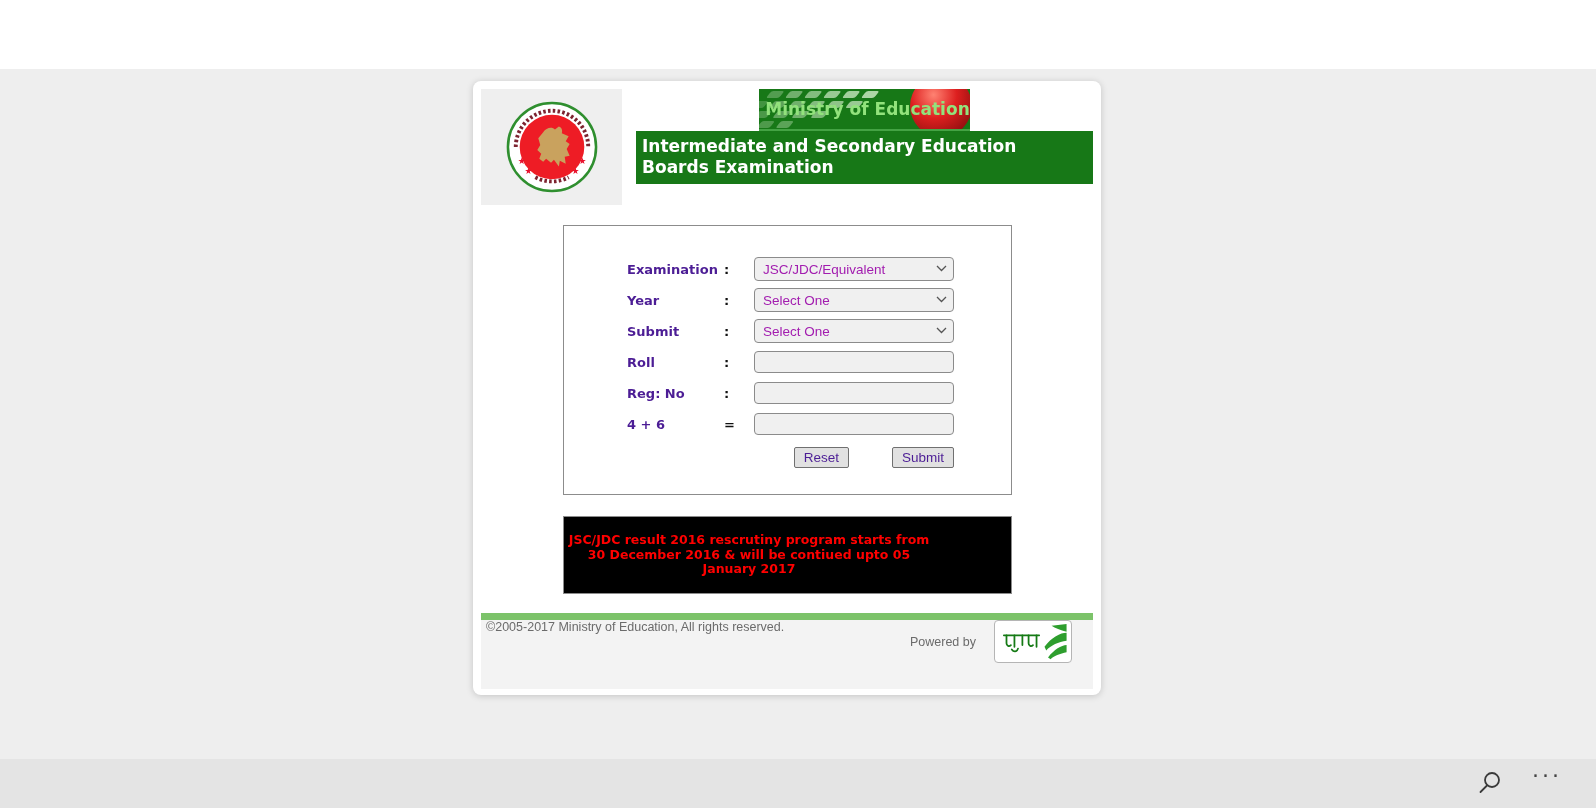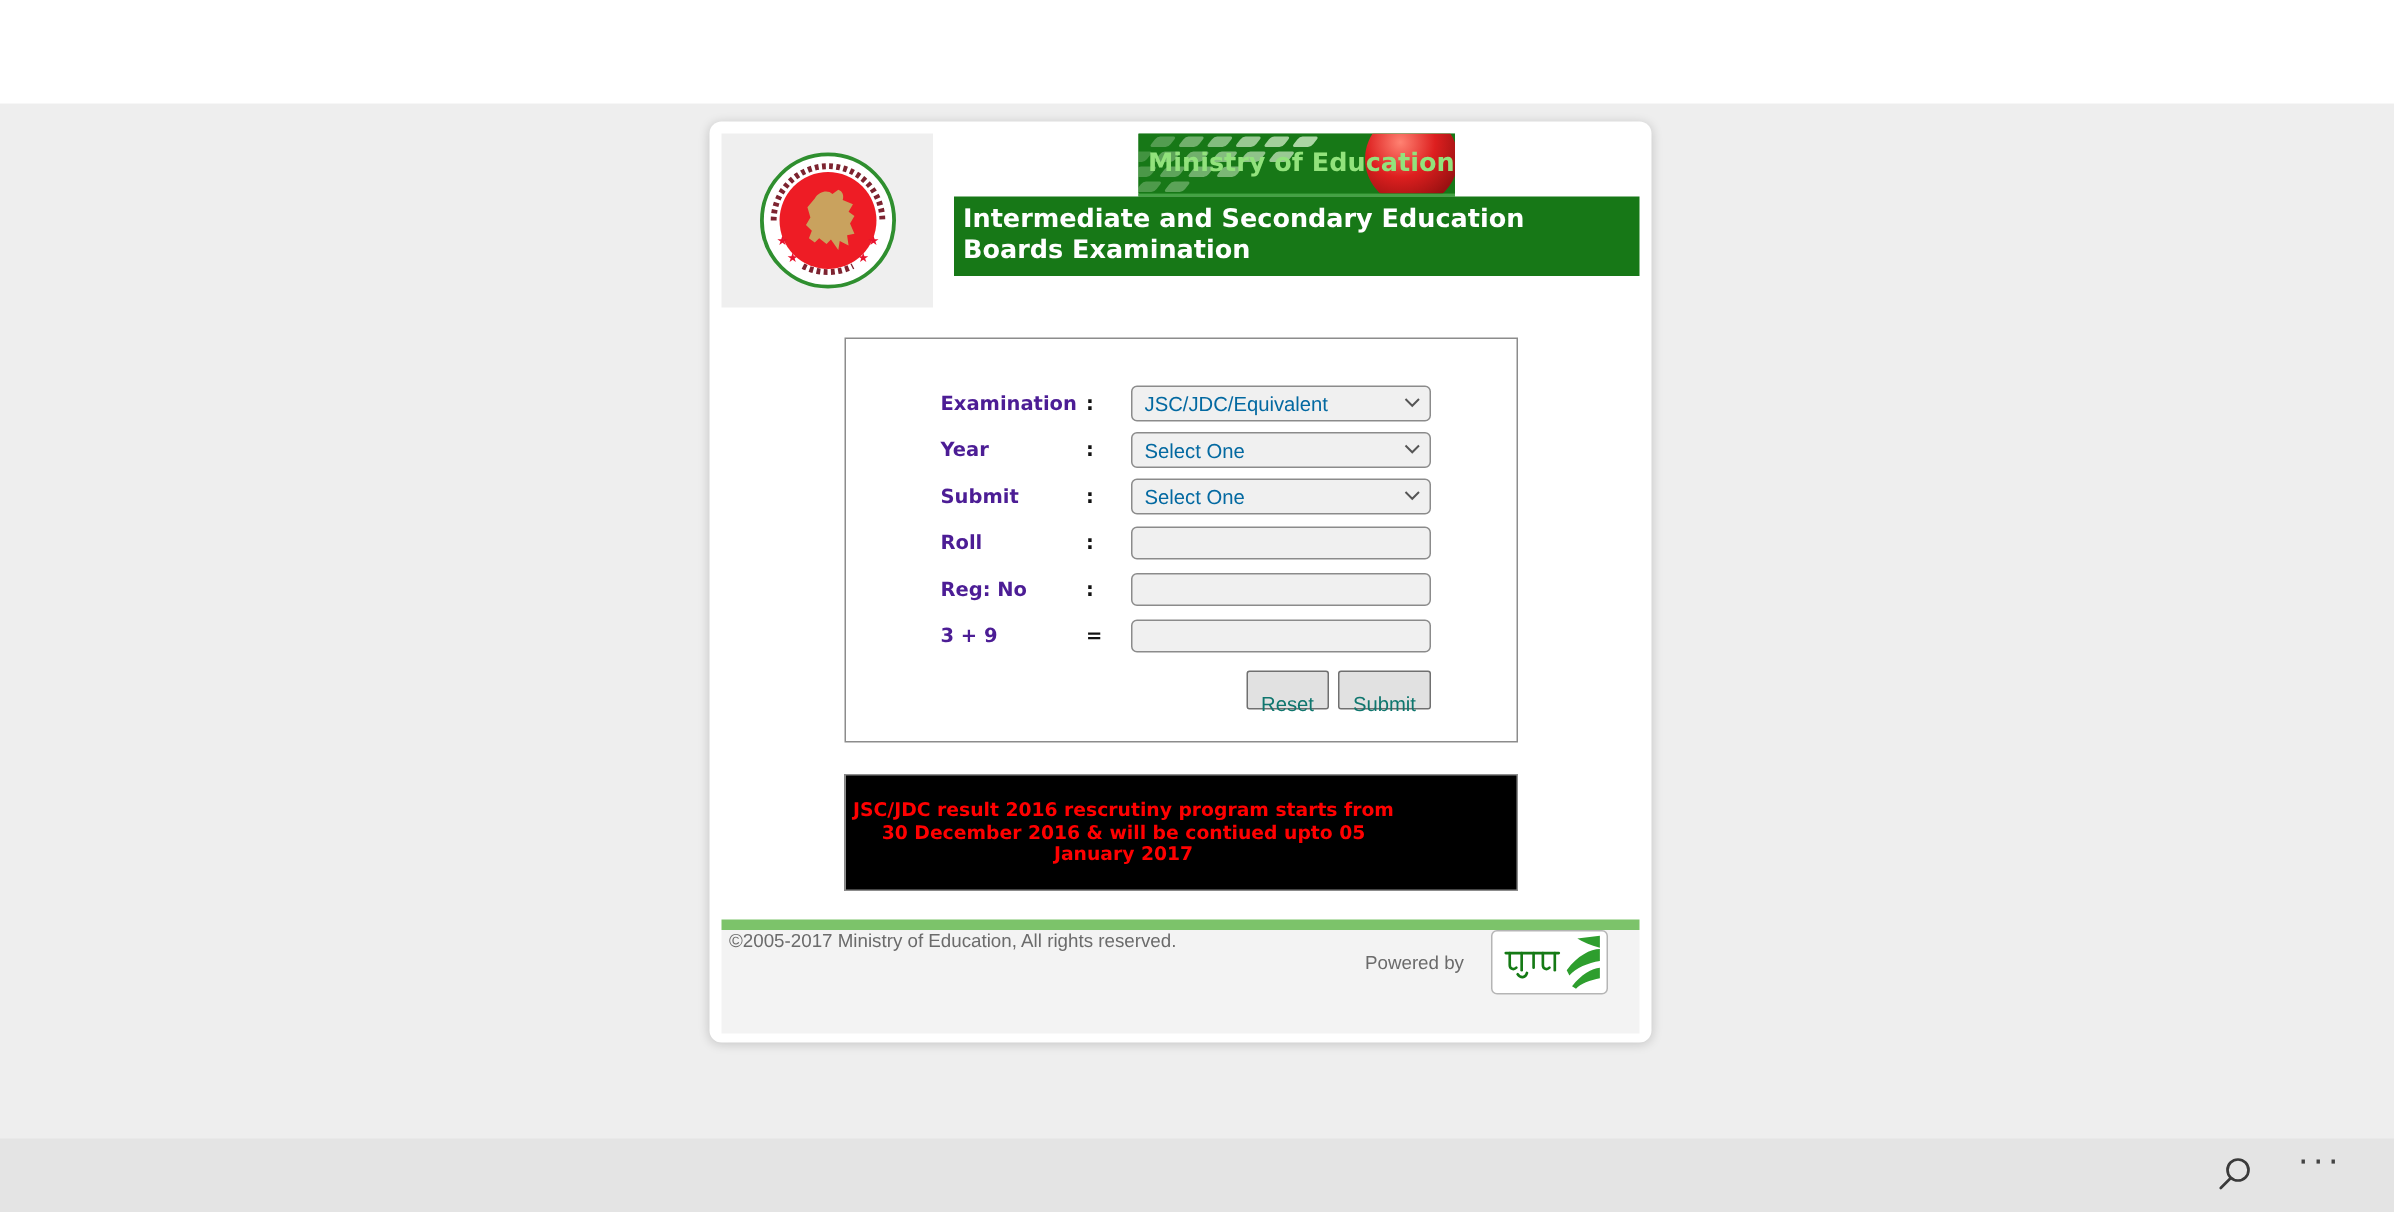--- a/index.html
+++ b/index.html
@@ -45,33 +45,33 @@
     border:1px solid #8c8c8c;background:#ffffff;
     padding:31px 0 0 63px;
   }
   .frow{display:flex;align-items:center;margin-bottom:7px;height:24px;}
   .flabel{width:97px;font-family:"DejaVu Sans",sans-serif;font-weight:bold;font-size:13px;color:#4c1d95;flex:none;}
   .fsep{width:30px;font-family:"DejaVu Sans",sans-serif;font-weight:bold;font-size:13px;color:#111;flex:none;}
   .sel-wrap{position:relative;width:200px;height:24px;flex:none;}
   select.ctl{
     -webkit-appearance:none;appearance:none;
     width:200px;height:24px;background:#f0f0f0;border:1px solid #8b8b8b;border-radius:4px;
-    font-family:"Liberation Sans",sans-serif;font-size:13.5px;color:#0369a1;padding:0 24px 0 8px;
+    font-family:"Liberation Sans",sans-serif;font-size:13.5px;color:#a21caf;padding:0 24px 0 8px;
   }
   .sel-wrap svg{position:absolute;right:7px;top:8px;pointer-events:none;}
   input.ctl{
     width:200px;height:22px;box-sizing:border-box;background:#f0f0f0;
     border:1px solid #8b8b8b;border-radius:4px;font-size:13.5px;padding:0 8px;
     font-family:"Liberation Sans",sans-serif;
   }
   .btn-row{display:flex;justify-content:flex-end;gap:6px;width:327px;margin-top:11px;}
   .btn{
-    font-family:"Liberation Sans",sans-serif;font-size:13.5px;color:#0f766e;
+    font-family:"Liberation Sans",sans-serif;font-size:13.5px;color:#4c1d95;
     background:#e1e1e1;border:1px solid #707070;border-radius:2px;
-    height:21px;padding:12px 9px;cursor:pointer;line-height:19px;
+    height:21px;padding:0 9px;cursor:pointer;line-height:19px;margin-left:37px;
   }
 
   
   .notice-box{
     margin:21px 16px 0 82px;width:449px;height:78px;box-sizing:border-box;
     border:1px solid #8c8c8c;background:#000000;
     display:flex;align-items:center;
   }
   .notice-text{
     width:370px;text-align:center;color:#ff0000;
@@ -194,21 +194,21 @@
       <input class="ctl" type="text" value="" style="">
     </div>
 
     <div class="frow">
       <span class="flabel">Reg: No</span>
       <span class="fsep">:</span>
       <input class="ctl" type="text" value="" style="">
     </div>
 
     <div class="frow">
-      <span class="flabel">3 + 9</span>
+      <span class="flabel">4 + 6</span>
       <span class="fsep">=</span>
       <input class="ctl" type="text" value="" style="">
     </div>
 
     <div class="btn-row">
       <button class="btn">Reset</button>
       <button class="btn">Submit</button>
     </div>
   </div>
 

